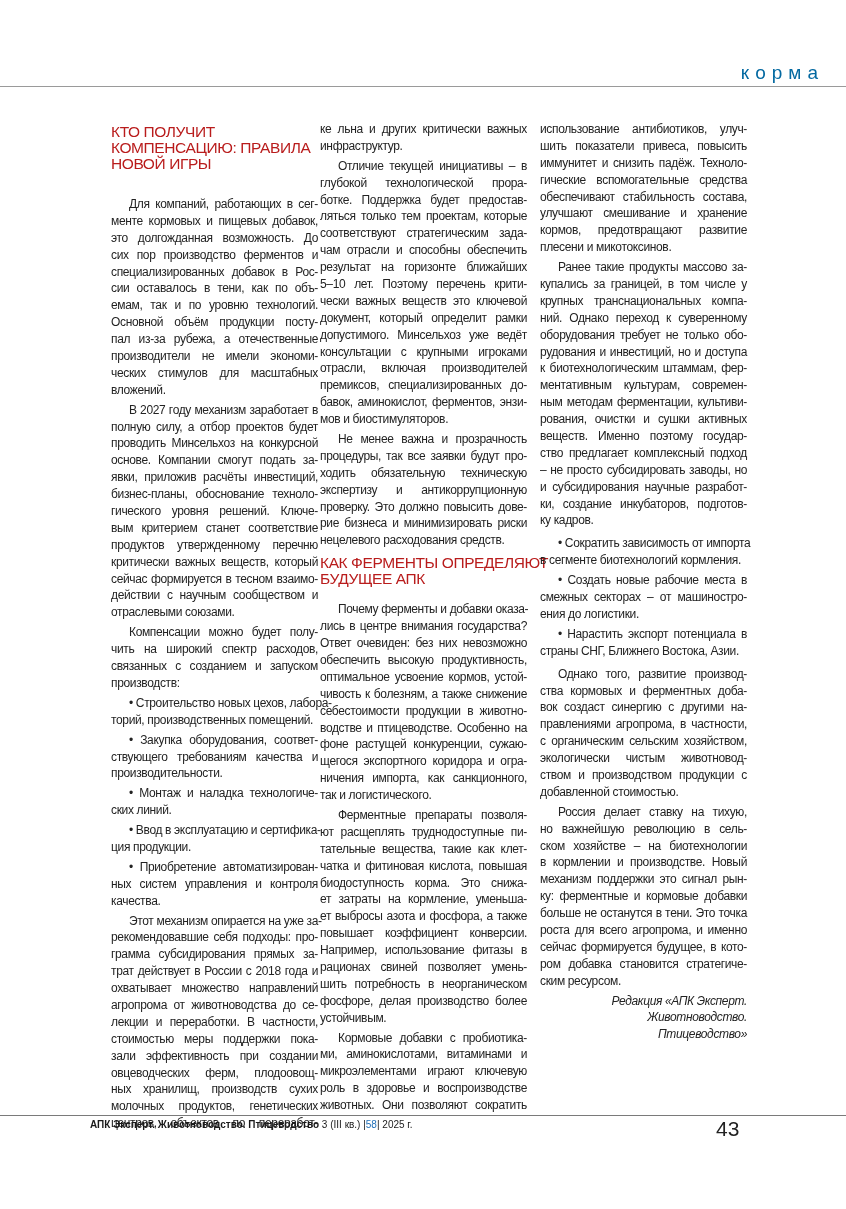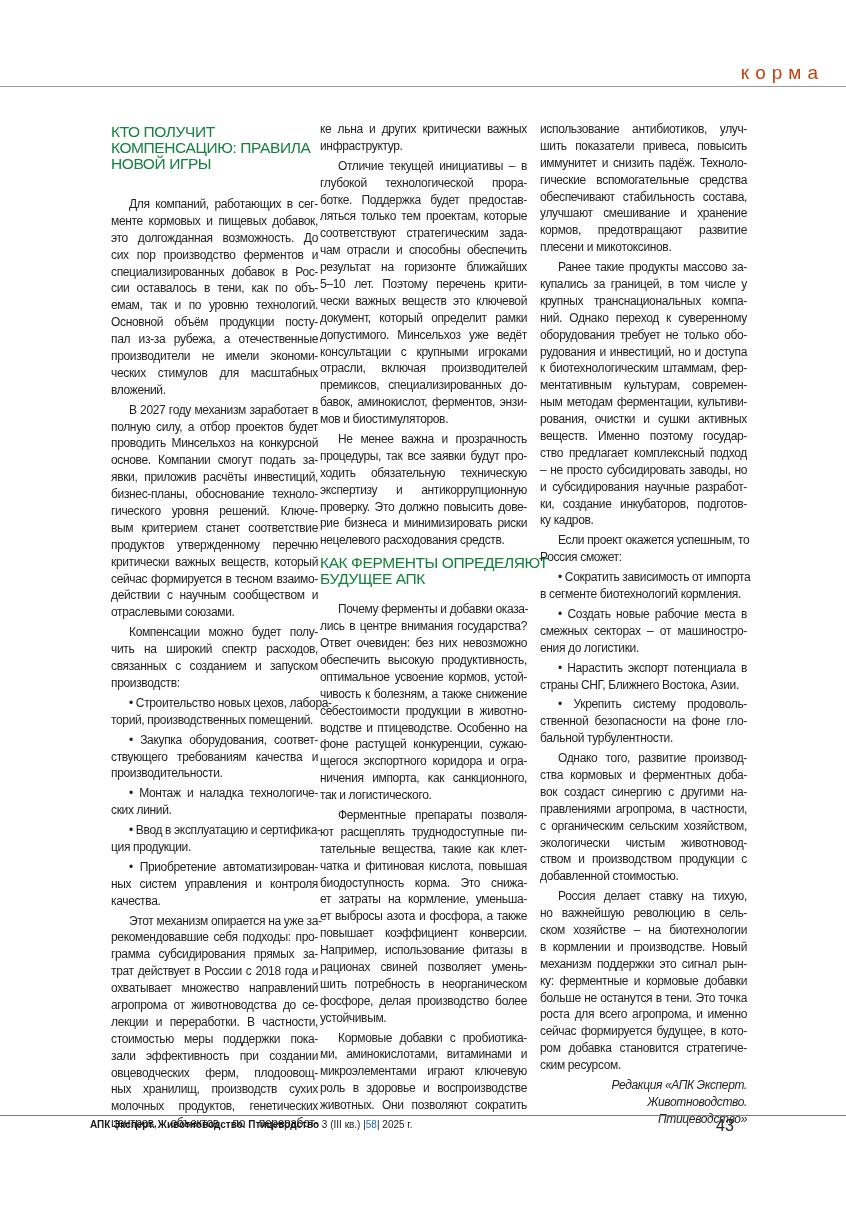--- a/index.html
+++ b/index.html
@@ -1,38 +1,38 @@
 <!DOCTYPE html>
 <html><head>
 <meta charset="utf-8">
 <style>
   html, body { margin: 0; padding: 0; background: #ffffff; }
   body { width: 846px; height: 1209px; position: relative; overflow: hidden;
          font-family: "Liberation Sans", "DejaVu Sans", sans-serif; color: #1e1e1e; }
   .section-label { position: absolute; top: 62px; right: 22px; font-size: 19px;
-                   letter-spacing: 6px; color: #c2410c; font-weight: 300; }
+                   letter-spacing: 6px; color: #0369a1; font-weight: 300; }
   .rule-top { position: absolute; left: 0; right: 0; top: 86px; height: 1px; background: #9a9a9a; }
   .rule-bottom { position: absolute; left: 0; right: 0; top: 1115px; height: 1px; background: #7a7a7a; }
   .col { position: absolute; top: 121px; width: 207px; font-size: 12px; line-height: 16.9px;
          font-family: "Liberation Sans", sans-serif; letter-spacing: -0.35px; color: #232323; }
   .col-1 { left: 111px; }
   .col-2 { left: 320px; }
   .col-3 { left: 540px; }
   .line { display: block; white-space: nowrap; height: 16.9px; overflow: visible; text-align: justify; text-align-last: justify; }
   .line.last { text-align-last: left; }
   .line.ind { padding-left: 18px; }
   .para-gap { height: 3px; }
-  .heading { font-size: 15.5px; line-height: 16px; letter-spacing: -0.4px; color: #15803d; font-weight: 400; }
+  .heading { font-size: 15.5px; line-height: 16px; letter-spacing: -0.4px; color: #b91c1c; font-weight: 400; }
   .heading .line { height: 16px; text-align: left; text-align-last: left; }
   .signature { text-align: right; font-style: italic; }
   .signature .line { text-align: right; text-align-last: right; }
   .footer-title { position: absolute; left: 90px; top: 1119px; font-size: 10px; color: #1a1a1a; white-space: nowrap; }
   .footer-title b { font-weight: 700; }
   .footer-title .num { color: #1f6fb8; }
-  .page-number { position: absolute; left: 716px; top: 1117px; font-size: 16px; color: #222; }
+  .page-number { position: absolute; left: 716px; top: 1117px; font-size: 21px; color: #222; }
 </style>
 </head>
 <body>
 
 <div class="section-label">корма</div>
 <div class="rule-top"></div>
 
 <div class="col col-1">
     <div class="heading" style="margin: 3px 0px 4px;">
       <span class="line">КТО ПОЛУЧИТ</span>
@@ -227,46 +227,37 @@
       <span class="line">ным методам ферментации, культиви-</span>
       <span class="line">рования, очистки и сушки активных</span>
       <span class="line">веществ. Именно поэтому государ-</span>
       <span class="line">ство предлагает комплексный подход</span>
       <span class="line">– не просто субсидировать заводы, но</span>
       <span class="line">и субсидирования научные разработ-</span>
       <span class="line">ки, создание инкубаторов, подготов-</span>
       <span class="line last">ку кадров.</span>
     </div>
     <div class="para-gap"></div>
-    <div class="paragraph">
-      <span class="line ind">Если проект окажется успешным, то</span>
-      <span class="line last">Россия сможет:</span>
-    </div>
     <div class="para-gap"></div>
     <div class="paragraph">
       <span class="line ind">• Сократить зависимость от импорта</span>
       <span class="line last">в сегменте биотехнологий кормления.</span>
     </div>
     <div class="para-gap"></div>
     <div class="paragraph">
       <span class="line ind">• Создать новые рабочие места в</span>
       <span class="line">смежных секторах – от машиностро-</span>
       <span class="line last">ения до логистики.</span>
     </div>
     <div class="para-gap"></div>
     <div class="paragraph">
       <span class="line ind">• Нарастить экспорт потенциала в</span>
       <span class="line last">страны СНГ, Ближнего Востока, Азии.</span>
     </div>
     <div class="para-gap"></div>
-    <div class="paragraph">
-      <span class="line ind">• Укрепить систему продоволь-</span>
-      <span class="line">ственной безопасности на фоне гло-</span>
-      <span class="line last">бальной турбулентности.</span>
-    </div>
     <div class="para-gap"></div>
     <div class="paragraph">
       <span class="line ind">Однако того, развитие производ-</span>
       <span class="line">ства кормовых и ферментных доба-</span>
       <span class="line">вок создаст синергию с другими на-</span>
       <span class="line">правлениями агропрома, в частности,</span>
       <span class="line">с органическим сельским хозяйством,</span>
       <span class="line">экологически чистым животновод-</span>
       <span class="line">ством и производством продукции с</span>
       <span class="line last">добавленной стоимостью.</span>

